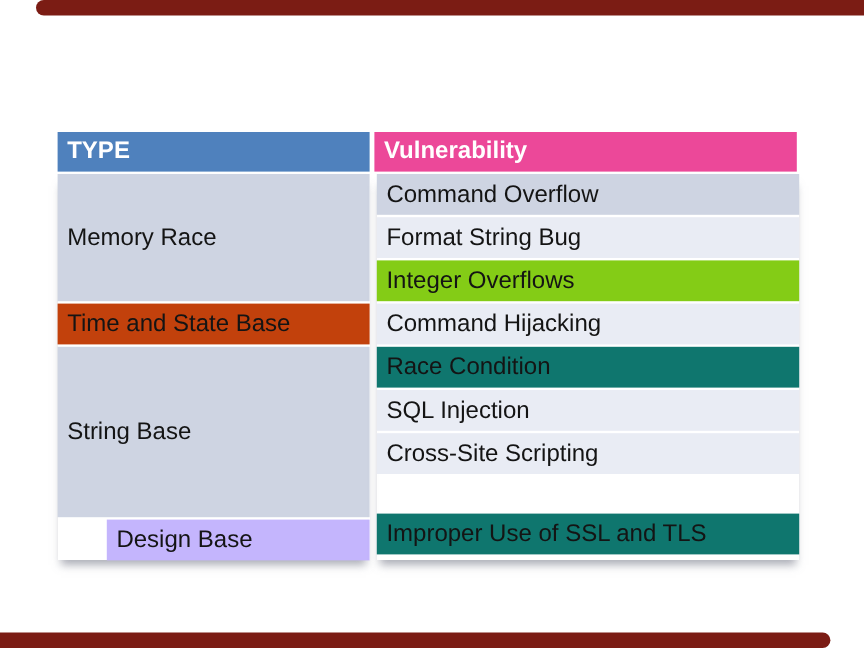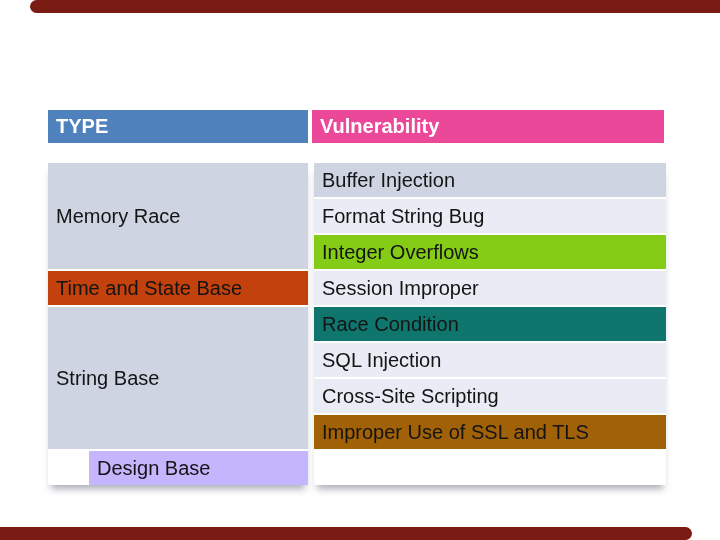--- a/index.html
+++ b/index.html
@@ -24,21 +24,21 @@
     position: absolute;
     bottom: 0; left: 0; width: 692px; height: 13px;
     border-radius: 0 7px 7px 0;
   }
   
   .vuln-table {
     position: absolute;
     left: 48px; top: 110px; width: 618px;
   }
   .header-row {
-    display: flex; gap: 4px; margin-bottom: 20px;
+    display: flex; gap: 4px; margin-bottom: 2px;
   }
   .cell {
     box-sizing: border-box;
     padding-left: 8px;
     display: flex;
     align-items: center;
     font-size: 20px;
     color: #141414;
     white-space: nowrap;
     overflow: hidden;
@@ -73,28 +73,28 @@
     </div>
 
     <div class="table-body">
       <div class="body-col w-type">
           <div class="cell" style="height: 106px; background: rgb(206, 212, 226);">Memory Race</div>
           <div class="cell" style="height: 34px; background: #c2410c;">Time and State Base</div>
           <div class="cell" style="height: 142px; background: rgb(206, 212, 226);">String Base</div>
           <div class="cell" style="height: 34px; background: #c4b5fd; margin-left: 41px;">Design Base</div>
         </div>
       <div class="body-col w-vuln">
-          <div class="cell vuln-row" style="background: rgb(206, 212, 226);">Buffer Injection</div>
+          <div class="cell vuln-row" style="background: rgb(206, 212, 226);">Command Overflow</div>
           <div class="cell vuln-row" style="background: rgb(233, 236, 244);">Format String Bug</div>
           <div class="cell vuln-row" style="background: #84cc16;">Integer Overflows</div>
-          <div class="cell vuln-row" style="background: rgb(233, 236, 244);">Session Improper</div>
+          <div class="cell vuln-row" style="background: rgb(233, 236, 244);">Command Hijacking</div>
           <div class="cell vuln-row" style="background: #0f766e;">Race Condition</div>
           <div class="cell vuln-row" style="background: rgb(233, 236, 244);">SQL Injection</div>
           <div class="cell vuln-row" style="background: rgb(233, 236, 244);">Cross-Site Scripting</div>
-          <div class="cell vuln-row" style="background: #a16207;">Improper Use of SSL and TLS</div>
+          <div class="cell vuln-row" style="background: #0f766e; margin-top: 31px;">Improper Use of SSL and TLS</div>
         </div>
     </div>
 
   </div>
 
   <div class="accent-bar-bottom" style="background: rgb(123, 28, 20);"></div>
 
 </div>
 
 </body></html>

